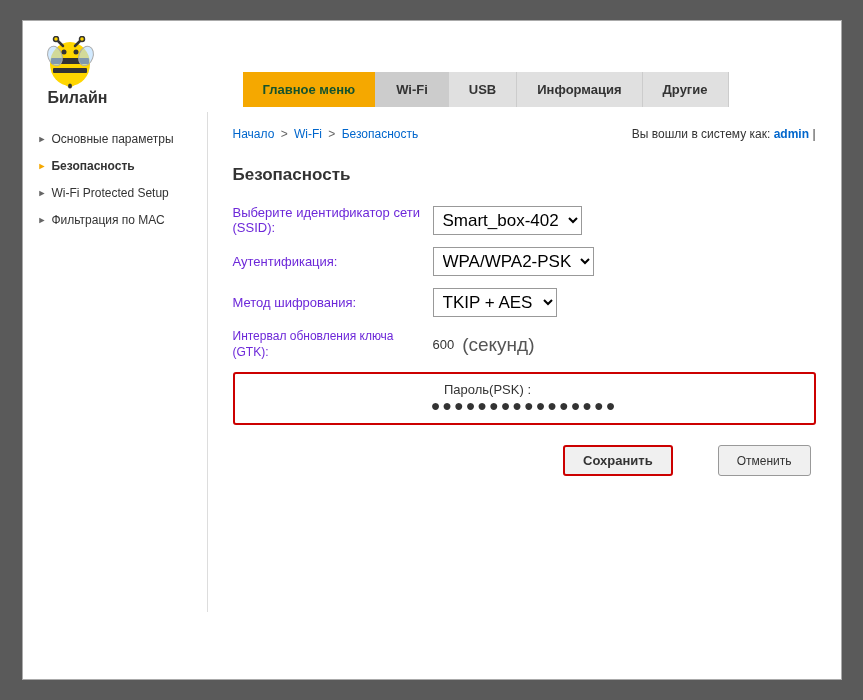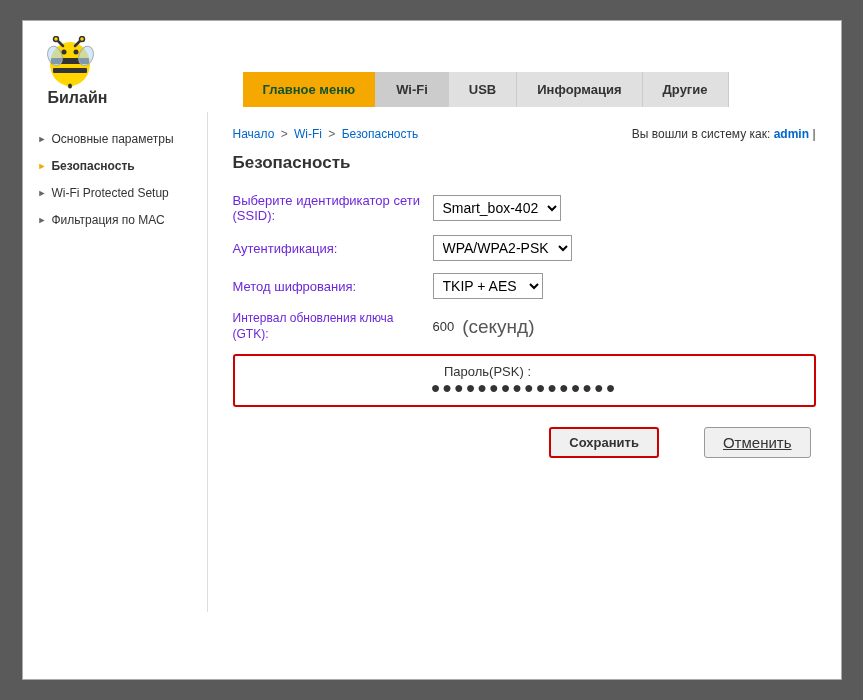--- a/index.html
+++ b/index.html
@@ -69,21 +69,21 @@
     }
     
     .main-panel {
       flex: 1;
       padding: 15px 25px;
     }
     
     .breadcrumb {
       font-size: 12px;
       color: #666;
-      margin-bottom: 12px;
+      margin-bottom: 24px;
       display: flex;
       align-items: center;
       justify-content: space-between;
     }
     .breadcrumb-left a {
       color: #0066cc;
       text-decoration: none;
     }
     .breadcrumb-left span {
       margin: 0 3px;
@@ -114,21 +114,21 @@
       width: 200px;
       font-size: 13px;
       color: #6d28d9;
     }
     .form-control-area {
       display: flex;
       align-items: center;
     }
     select {
       padding: 3px 5px;
-      font-size: 14px;
+      font-size: 17px;
       border: 1px solid #999;
       background: #fff;
       cursor: pointer;
       min-width: 110px;
     }
     .form-value {
       font-size: 13px;
       color: #333;
     }
     .form-unit {
@@ -174,24 +174,23 @@
       cursor: pointer;
       color: #333;
       font-weight: bold;
       margin-right: 8px;
     }
     .btn-cancel {
       background: #f0f0f0;
       border: 1px solid #999;
       border-radius: 3px;
       padding: 6px 18px;
-      font-size: 15px;
-      cursor: pointer;
-      color: #333;
-      text-decoration: underline;
+      font-size: 12px;
+      cursor: pointer;
+      color: #333;
     }
     
     .top-area {
       display: flex;
       align-items: flex-end;
       padding: 15px 20px 0 20px;
       border-bottom: none;
     }
     .logo-section {
       flex: 0 0 200px;

